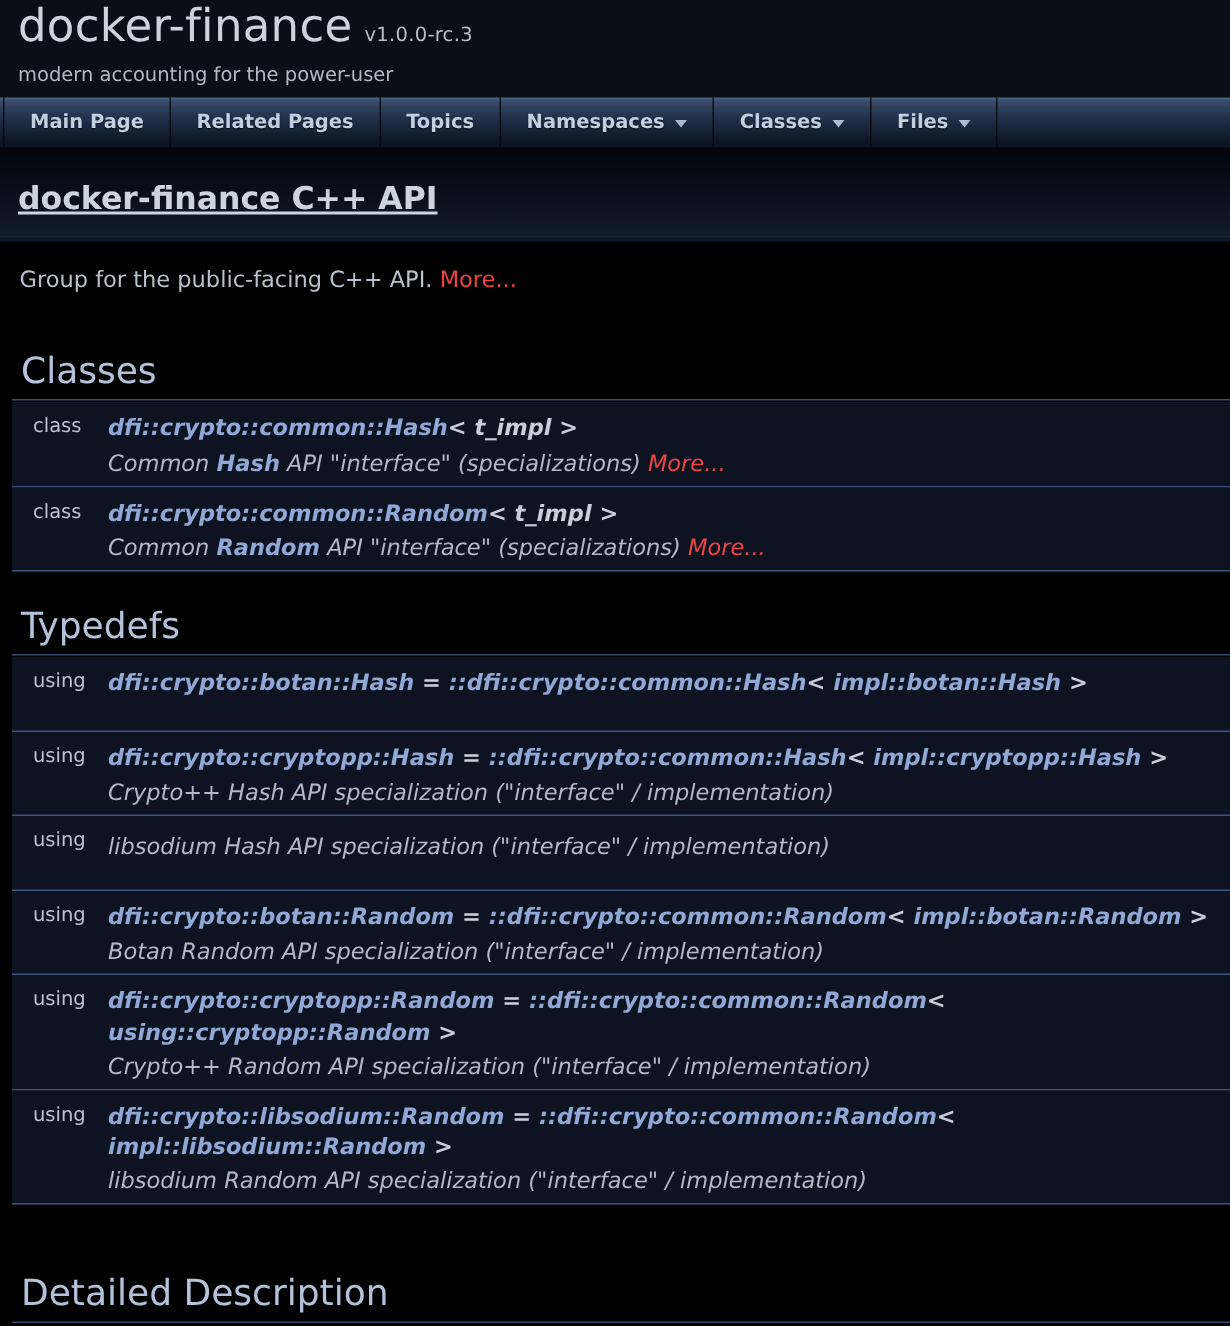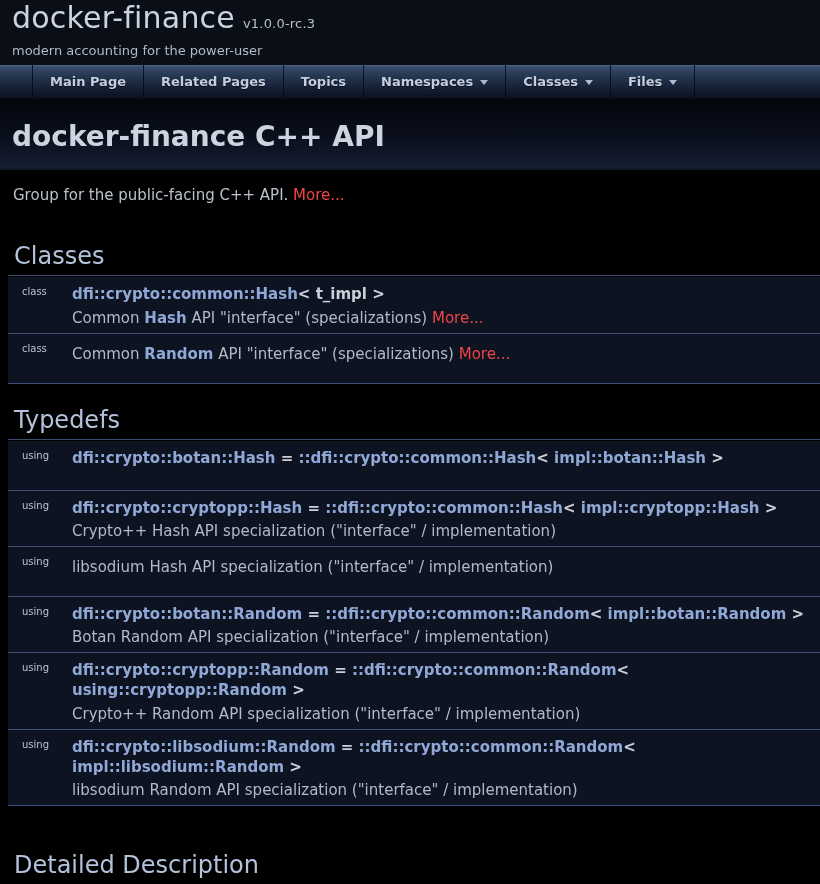--- a/index.html
+++ b/index.html
@@ -30,21 +30,21 @@
   }
   .projectbrief {
     font-size: 13px;
     color: #b2bac6;
     margin-top: 2px;
   }
   
   .navbar {
     height: 34px;
     display: flex;
-    padding-left: 32px;
+    padding-left: 2px;
     background: linear-gradient(180deg, #50658a 0%, #3a4e6e 6%, #2c3e59 22%, #1c2940 55%, #111b2c 80%, #0b1220 100%);
     border-bottom: 1px solid #060a12;
   }
   .tab {
     display: flex;
     align-items: center;
     gap: 7px;
     padding: 0 17px;
     font-size: 13px;
     font-weight: bold;
@@ -61,23 +61,24 @@
     border-top: 5px solid #aebacd;
     margin-top: 2px;
   }
   
   .pageheader {
     background: linear-gradient(180deg, #04060c 0%, #0a0f1c 55%, #121a2d 92%, #162032 100%);
     padding: 21px 0 15px 12px;
     border-bottom: 2px solid #10182a;
   }
   .pagetitle {
-    font-size: 28px;
+    font-size: 21px;
     font-weight: bold;
     color: #ccd4e0;
+    text-decoration: underline;
   }
   
   .contents { padding: 0 0 40px 8px; }
   a { text-decoration: none; cursor: pointer; }
   a.more { color: #ef4444; }
   a.el { color: #8fa8d6; font-weight: bold; }
   .textblock { margin: 15px 0 0 5px; color: #b9c1cd; line-height: 1.35; }
   h2.groupheader {
     font-size: 24px;
     font-weight: normal;
@@ -94,24 +95,24 @@
     display: flex;
     background: #0e1322;
     border-bottom: 1px solid #3f527e;
     padding: 7px 0 6px 0;
     min-height: 50px;
   }
   .memlabel {
     flex: none;
     width: 64px;
     padding: 2px 0 0 14px;
-    font-size: 10px;
+    font-size: 13px;
     color: #bcc4d0;
   }
-  .memright { flex: 1; padding-right: 12px; }
+  .memright { flex: 1; padding-right: 12px; font-style: italic; }
   .memtitle {
     font-size: 15px;
     font-weight: bold;
     color: #c9cfd9;
     line-height: 1.35;
   }
   .memdesc {
     font-size: 15px;
     color: #b2bac6;
     margin-top: 4px;
@@ -174,20 +175,23 @@
         </div>
         <div class="memdesc">
           <span>Common </span><a class="el">Hash</a><span> API "interface" (specializations) </span><a class="more">More...</a>
         </div>
       </div>
     </div>
 
     <div class="memitem-row">
       <div class="memlabel">class</div>
       <div class="memright">
+        <div class="memtitle">
+          <a class="el">dfi::crypto::common::Random</a><span>&lt; t_impl &gt;</span>
+        </div>
         <div class="memdesc">
           <span>Common </span><a class="el">Random</a><span> API "interface" (specializations) </span><a class="more">More...</a>
         </div>
       </div>
     </div>
 
   </div>
 
   <h2 class="groupheader">Typedefs</h2>
 

